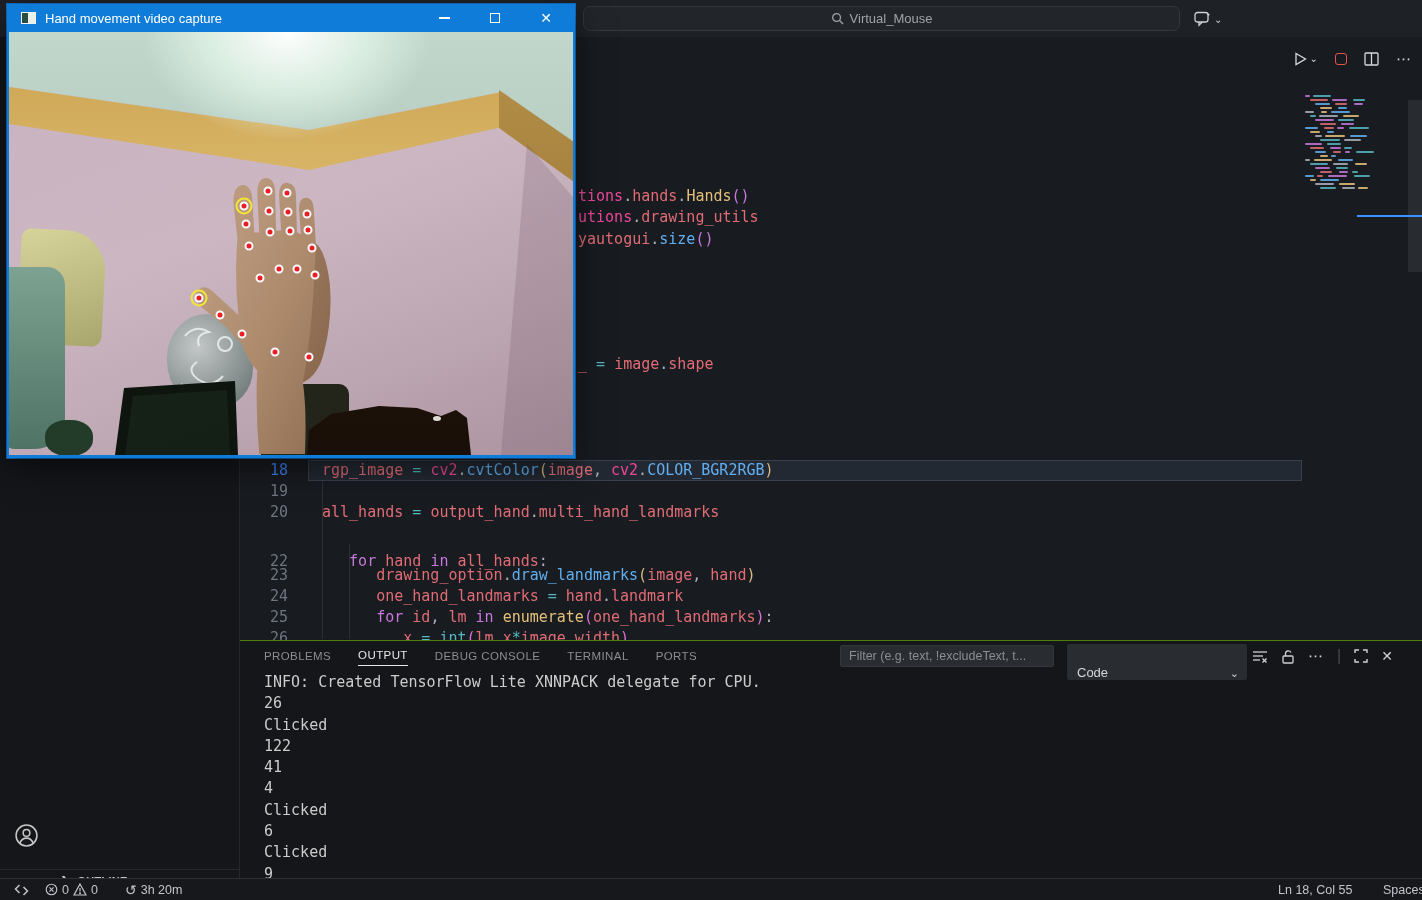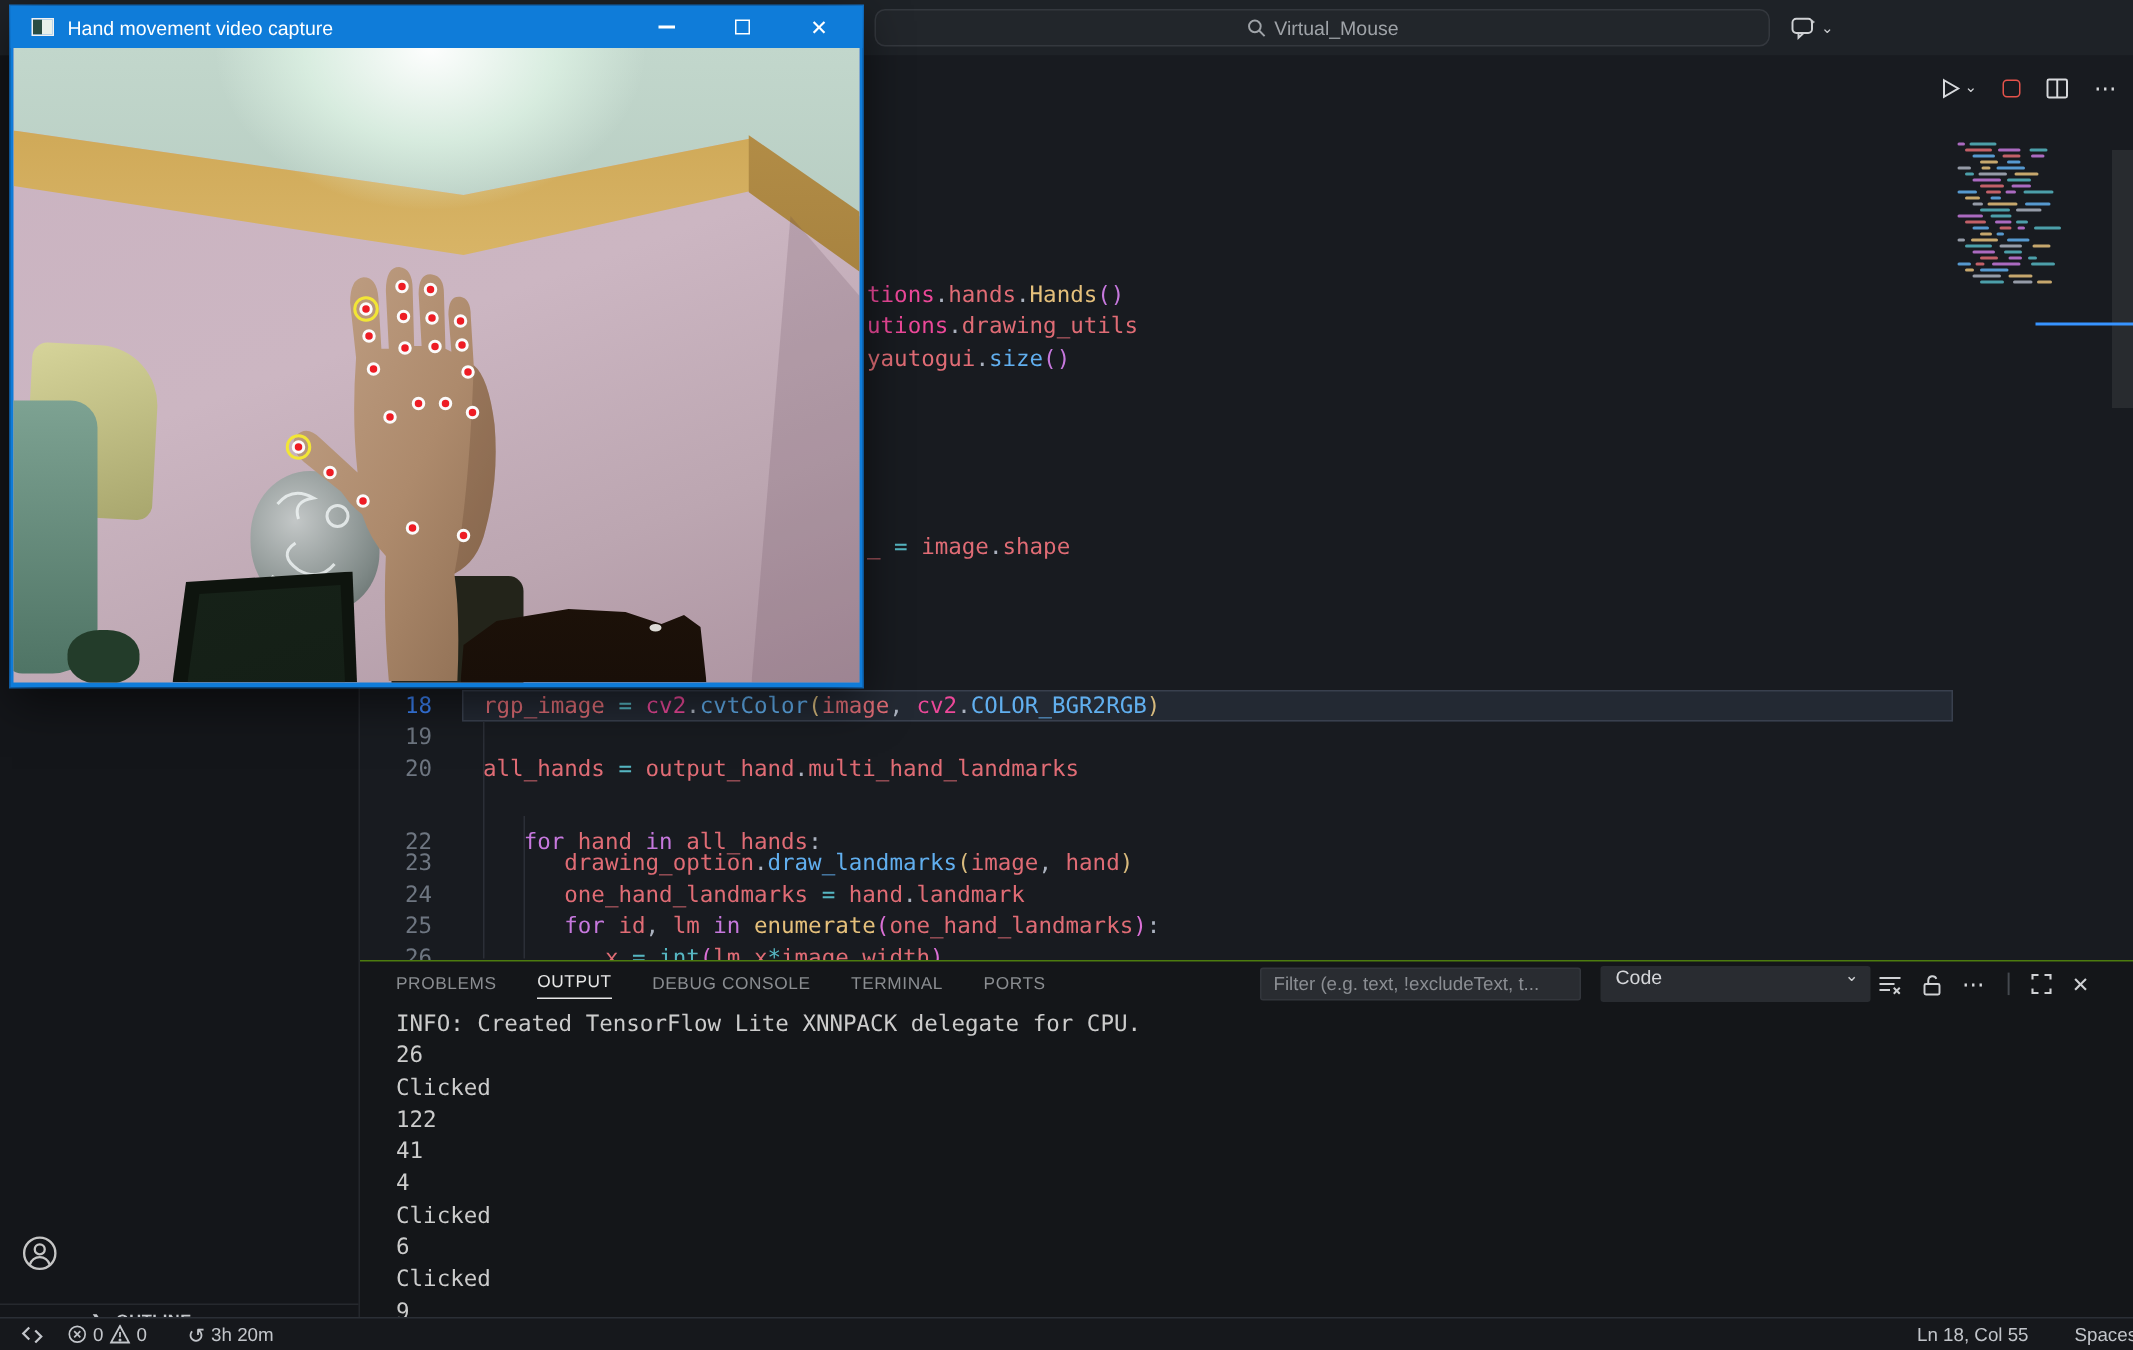--- a/index.html
+++ b/index.html
@@ -49,22 +49,22 @@
 
   
   #panel { left:240px; top:640px; width:1182px; height:238px; background:#141619; border-top:1px solid #4d7c0f; }
   #panel-tabs { position:absolute; left:24px; top:0; height:28px; display:flex; gap:27px; align-items:center; }
   .ptab { font-size:11.5px; letter-spacing:.4px; color:#8a8d91; padding:5px 0 4px 0; }
   .ptab.active { color:#e7e7e7; border-bottom:1px solid #e7e7e7; }
   #panel-filter { position:absolute; left:600px; top:4px; width:214px; height:22px; background:#292c31;
     border:1px solid #33363c; border-radius:2px; color:#9a9da1; font-size:12.5px; padding:0 8px;
     font-family:"Liberation Sans", sans-serif; outline:none; }
   #panel-filter::placeholder { color:#8b8e93; }
-  #channel-select { position:absolute; left:827px; top:3px; width:180px; height:24px; background:#292c31;
-    border-radius:2px; display:flex; align-items:flex-start; color:#d4d6d9; font-size:13px; padding:0 8px 0 10px; }
+  #channel-select { position:absolute; left:827px; top:3px; width:180px; height:36px; background:#292c31;
+    border-radius:2px; display:flex; align-items:flex-end; color:#d4d6d9; font-size:13px; padding:0 8px 0 10px; }
   #channel-select .chev { margin-left:auto; color:#cfd1d4; font-size:11px; }
   #panel-icons { position:absolute; left:1012px; top:3px; height:24px; display:flex; align-items:center; gap:13px; color:#cfd1d4; }
   #output { position:absolute; left:24px; top:31px; width:1140px; height:205px;
     font-family:"DejaVu Sans Mono", monospace; font-size:15px; line-height:21.3px; color:#cccccc; white-space:pre; }
 
   
   #statusbar { left:0; top:878px; width:1422px; height:22px; background:#16181c; border-top:1px solid #2b2f36;
     color:#c2c5ca; font-size:12.5px; }
   .sb-item { position:absolute; top:0; height:21px; display:flex; align-items:center; gap:4px; }
 

